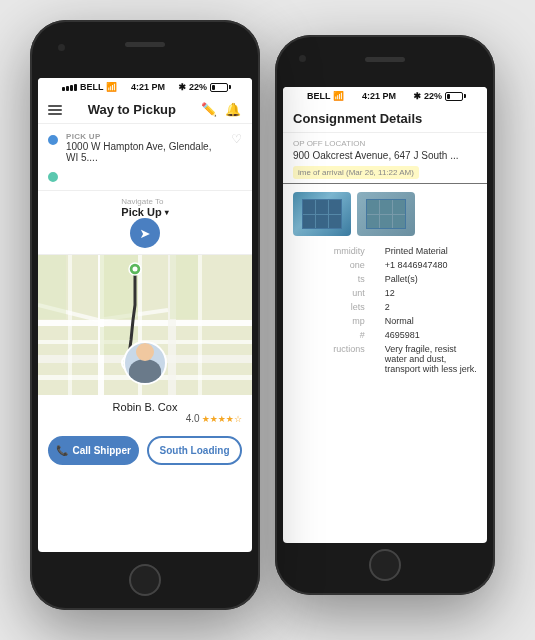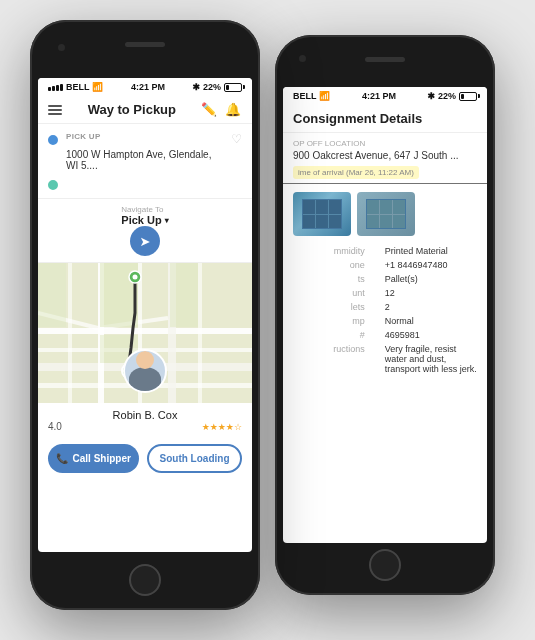--- a/index.html
+++ b/index.html
@@ -105,21 +105,21 @@
     }
 
     .phone-front .camera-dot { left: 28px; top: 24px; }
     .phone-back .camera-dot { left: 24px; top: 20px; }
 
     
     .status-bar {
       display: flex;
       justify-content: space-between;
       align-items: center;
-      padding: 4px 10px;
+      padding: 4px 24px;
       font-size: 9px;
       font-weight: 600;
       color: #111;
       background: #fff;
       height: 18px;
     }
 
     .status-left { display: flex; align-items: center; gap: 3px; }
     .status-right { display: flex; align-items: center; gap: 3px; }
 
@@ -212,21 +212,20 @@
       color: #999;
       text-transform: uppercase;
       font-weight: 600;
       letter-spacing: 0.3px;
     }
 
     .route-address {
       font-size: 10px;
       color: #333;
       font-weight: 500;
-      margin-top: 8px;
     }
 
     .heart-icon {
       margin-left: auto;
       color: #ccc;
       font-size: 12px;
     }
 
     
     .navigate-section {
@@ -323,21 +322,21 @@
 
     .driver-name {
       font-size: 11px;
       font-weight: 400;
       color: #222;
     }
 
     .driver-rating {
       display: flex;
       align-items: center;
-      justify-content: space-between;
+      justify-content: flex-end;
       gap: 2px;
       font-size: 10px;
       color: #555;
     }
 
     .stars { color: #f5a623; font-size: 9px; }
 
     .action-buttons {
       display: flex;
       gap: 8px;

